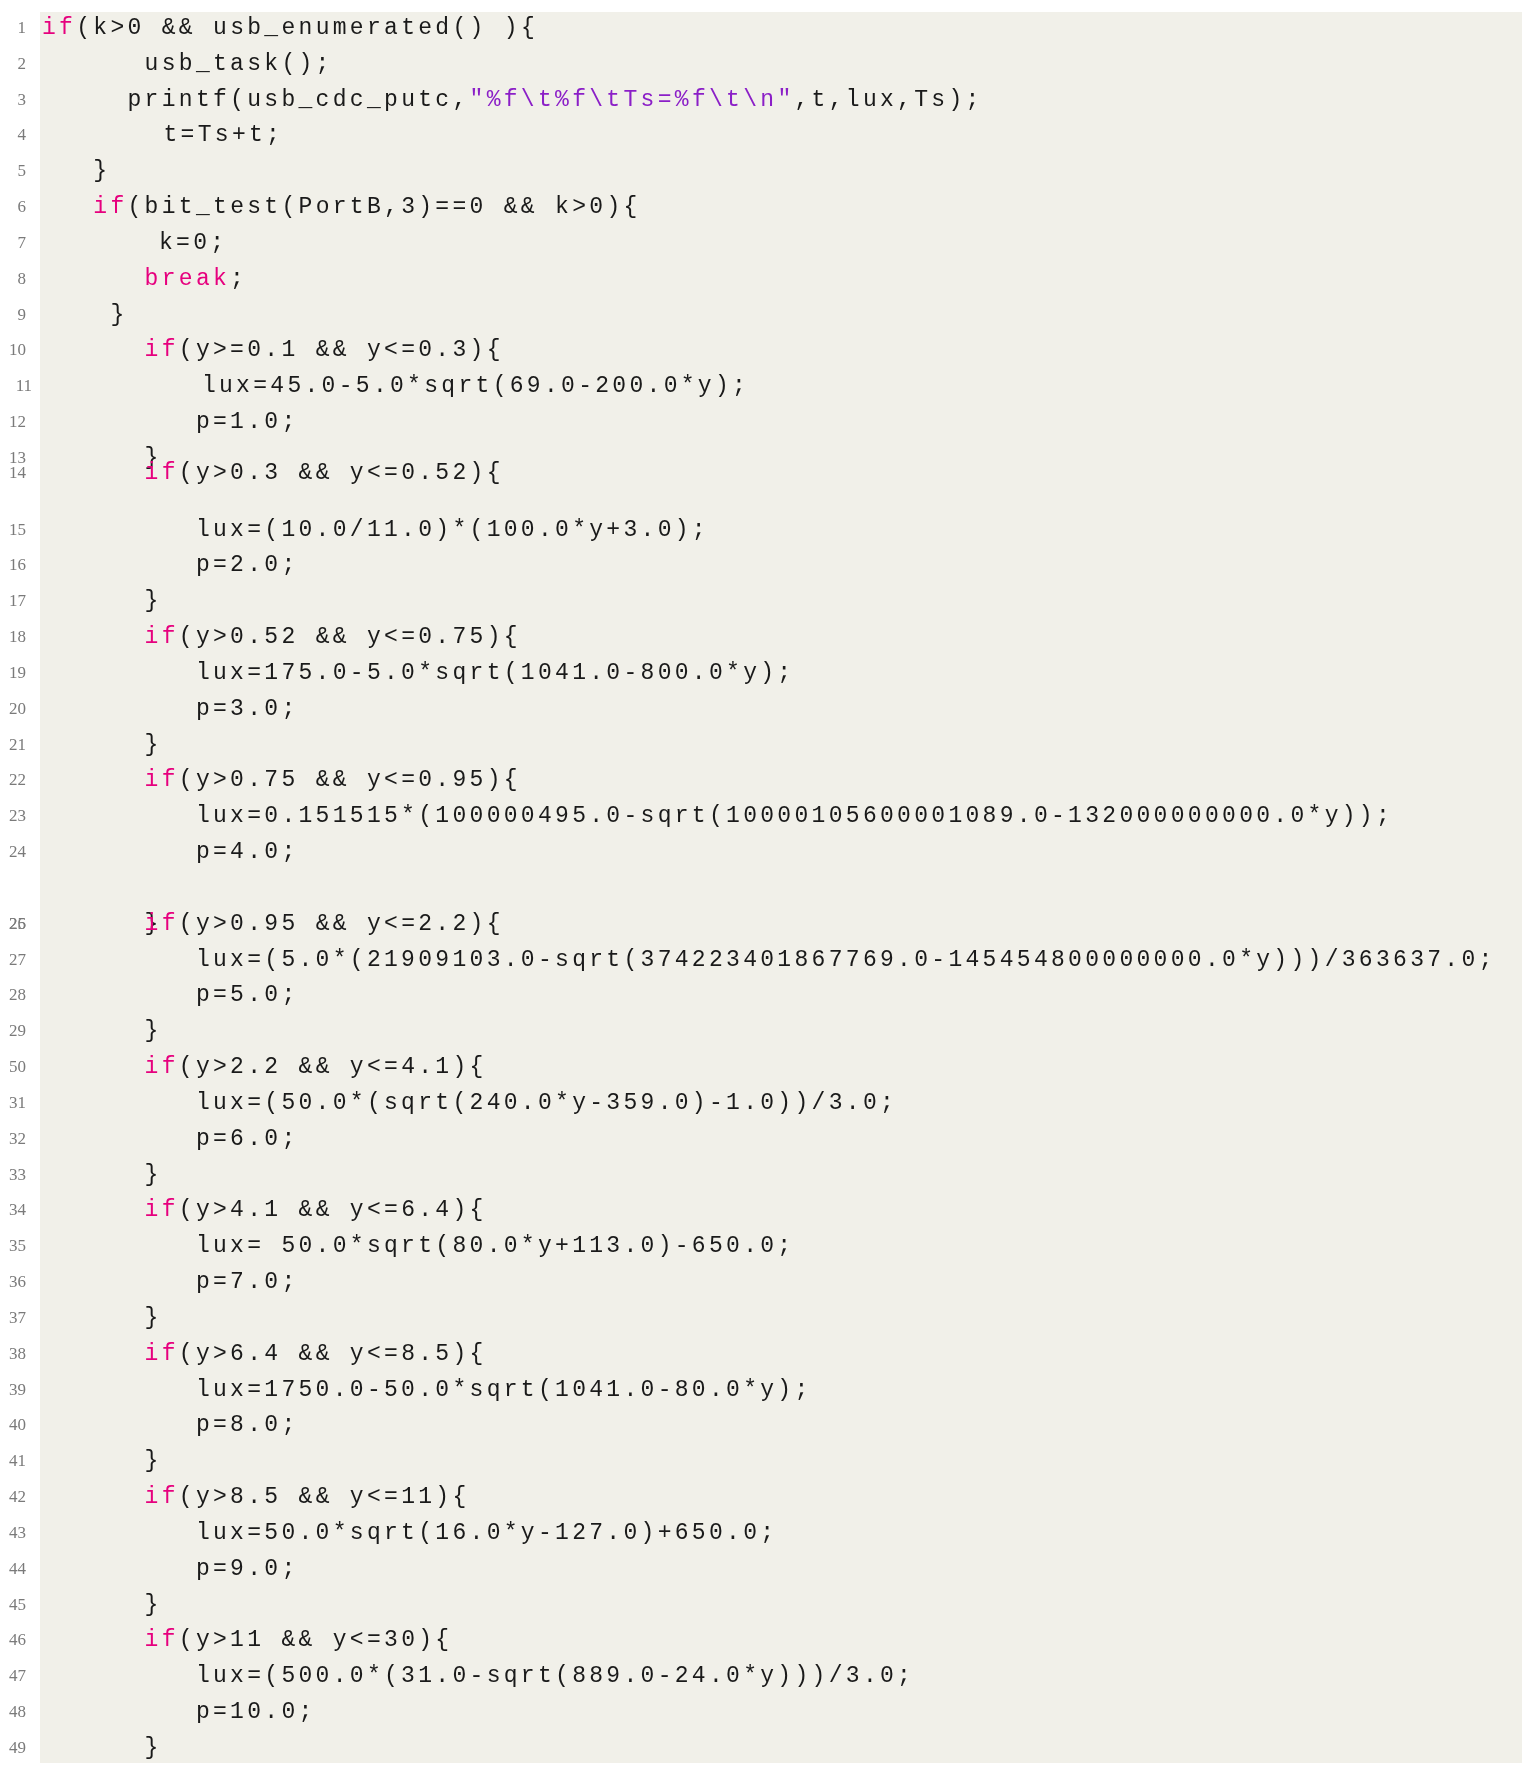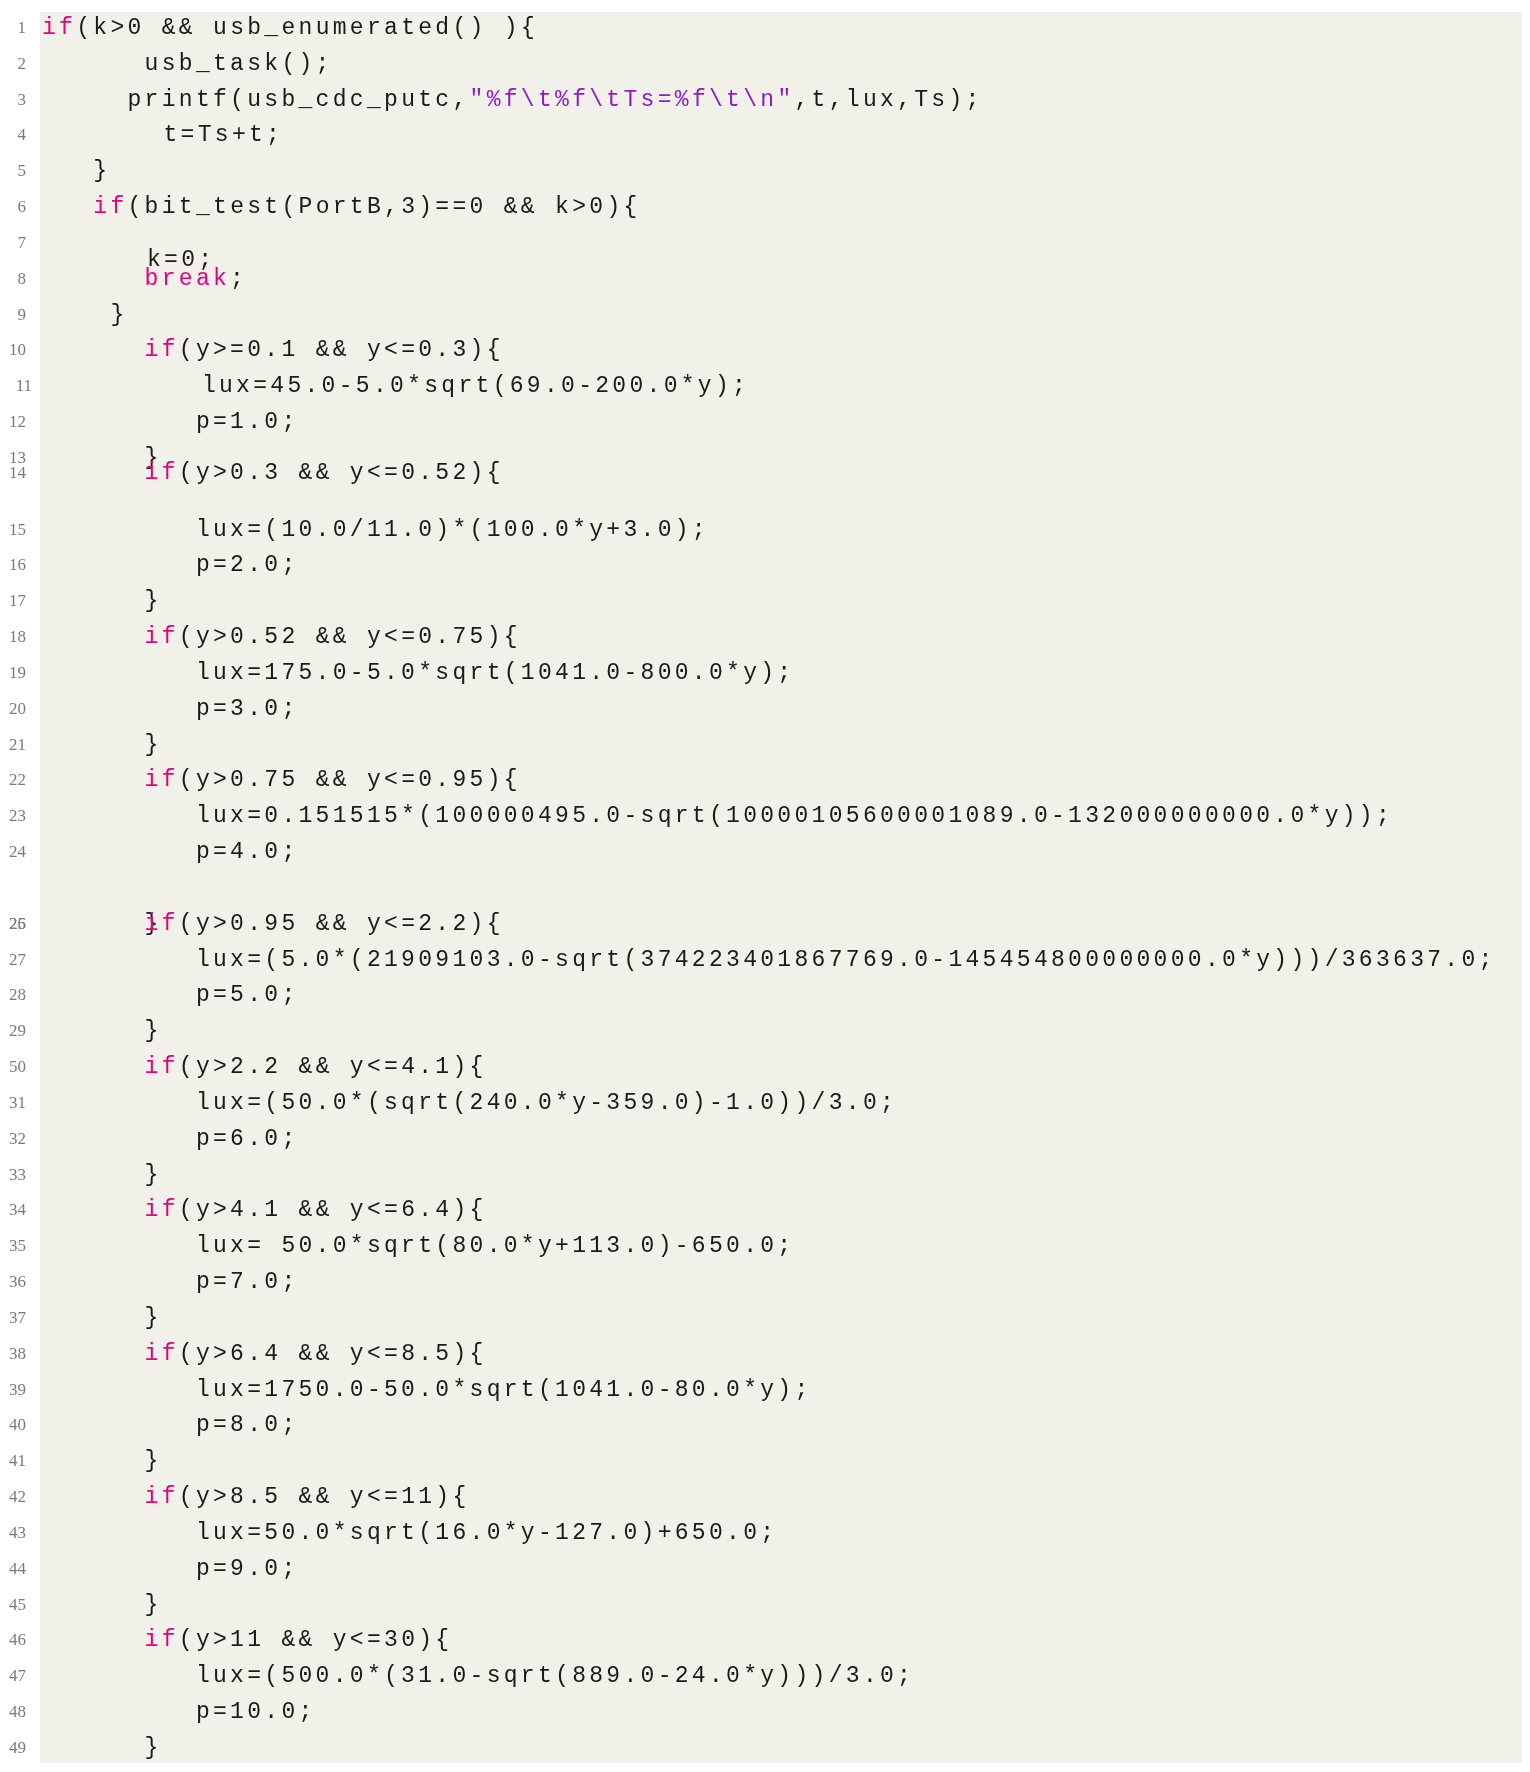--- a/index.html
+++ b/index.html
@@ -58,21 +58,21 @@
 <body>
 
 <div class="code-block"></div>
 <div class="code-lines" id="code-lines">
     <div class="line" style="top: 10px;"><span class="ln">1</span><span class="src" style="left: 42px;"><span class="kw">if</span><span>(k&gt;0 &amp;&amp; usb_enumerated() ){</span></span></div>
     <div class="line" style="top: 45.83px;"><span class="ln">2</span><span class="src" style="left: 144.6px;"><span>usb_task();</span></span></div>
     <div class="line" style="top: 81.66px;"><span class="ln">3</span><span class="src" style="left: 127.5px;"><span>printf(usb_cdc_putc,</span><span class="str">"%f\t%f\tTs=%f\t\n"</span><span>,t,lux,Ts);</span></span></div>
     <div class="line" style="top: 117.49px;"><span class="ln">4</span><span class="src" style="left: 127.5px; margin-left: 36px;"><span>t=Ts+t;</span></span></div>
     <div class="line" style="top: 153.32px;"><span class="ln">5</span><span class="src" style="left: 93.3px;"><span>}</span></span></div>
     <div class="line" style="top: 189.15px;"><span class="ln">6</span><span class="src" style="left: 93.3px;"><span class="kw">if</span><span>(bit_test(PortB,3)==0 &amp;&amp; k&gt;0){</span></span></div>
-    <div class="line" style="top: 224.98px;"><span class="ln">7</span><span class="src" style="left: 147px; margin-top: 17px;"><span>k=0;</span></span></div>
+    <div class="line" style="top: 224.98px;"><span class="ln">7</span><span class="src" style="left: 159px;"><span>k=0;</span></span></div>
     <div class="line" style="top: 260.81px;"><span class="ln">8</span><span class="src" style="left: 144.6px;"><span class="kw">break</span><span>;</span></span></div>
     <div class="line" style="top: 296.64px;"><span class="ln">9</span><span class="src" style="left: 110.4px;"><span>}</span></span></div>
     <div class="line" style="top: 332.47px;"><span class="ln">10</span><span class="src" style="left: 144.6px;"><span class="kw">if</span><span>(y&gt;=0.1 &amp;&amp; y&lt;=0.3){</span></span></div>
     <div class="line" style="top: 368.3px; margin-left: 6px;"><span class="ln">11</span><span class="src" style="left: 195.9px;"><span>lux=45.0-5.0*sqrt(69.0-200.0*y);</span></span></div>
     <div class="line" style="top: 404.13px;"><span class="ln">12</span><span class="src" style="left: 195.9px;"><span>p=1.0;</span></span></div>
     <div class="line" style="top: 439.96px;"><span class="ln">13</span><span class="src" style="left: 144.6px;"><span>}</span></span></div>
     <div class="line" style="top: 455px;"><span class="ln">14</span><span class="src" style="left: 144.6px;"><span class="kw">if</span><span>(y&gt;0.3 &amp;&amp; y&lt;=0.52){</span></span></div>
     <div class="line" style="top: 511.62px;"><span class="ln">15</span><span class="src" style="left: 195.9px;"><span>lux=(10.0/11.0)*(100.0*y+3.0);</span></span></div>
     <div class="line" style="top: 547.45px;"><span class="ln">16</span><span class="src" style="left: 195.9px;"><span>p=2.0;</span></span></div>
     <div class="line" style="top: 583.28px;"><span class="ln">17</span><span class="src" style="left: 144.6px;"><span>}</span></span></div>

